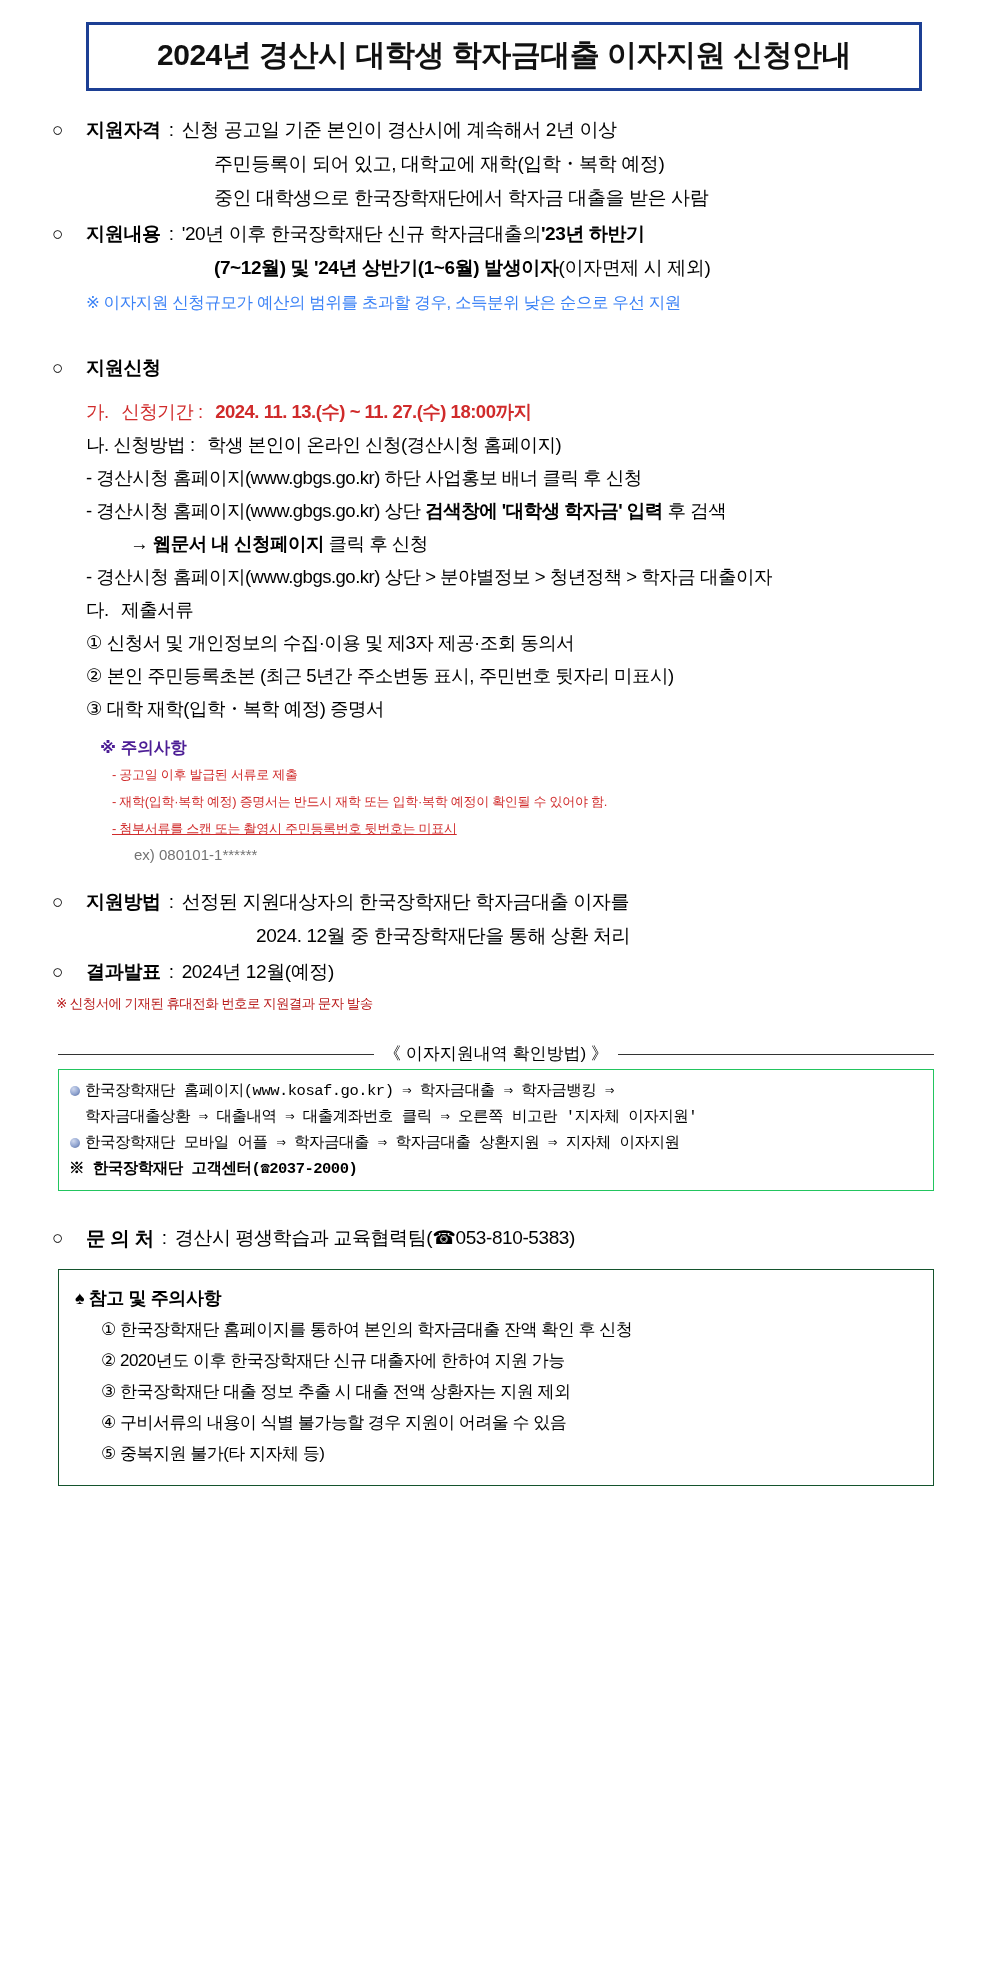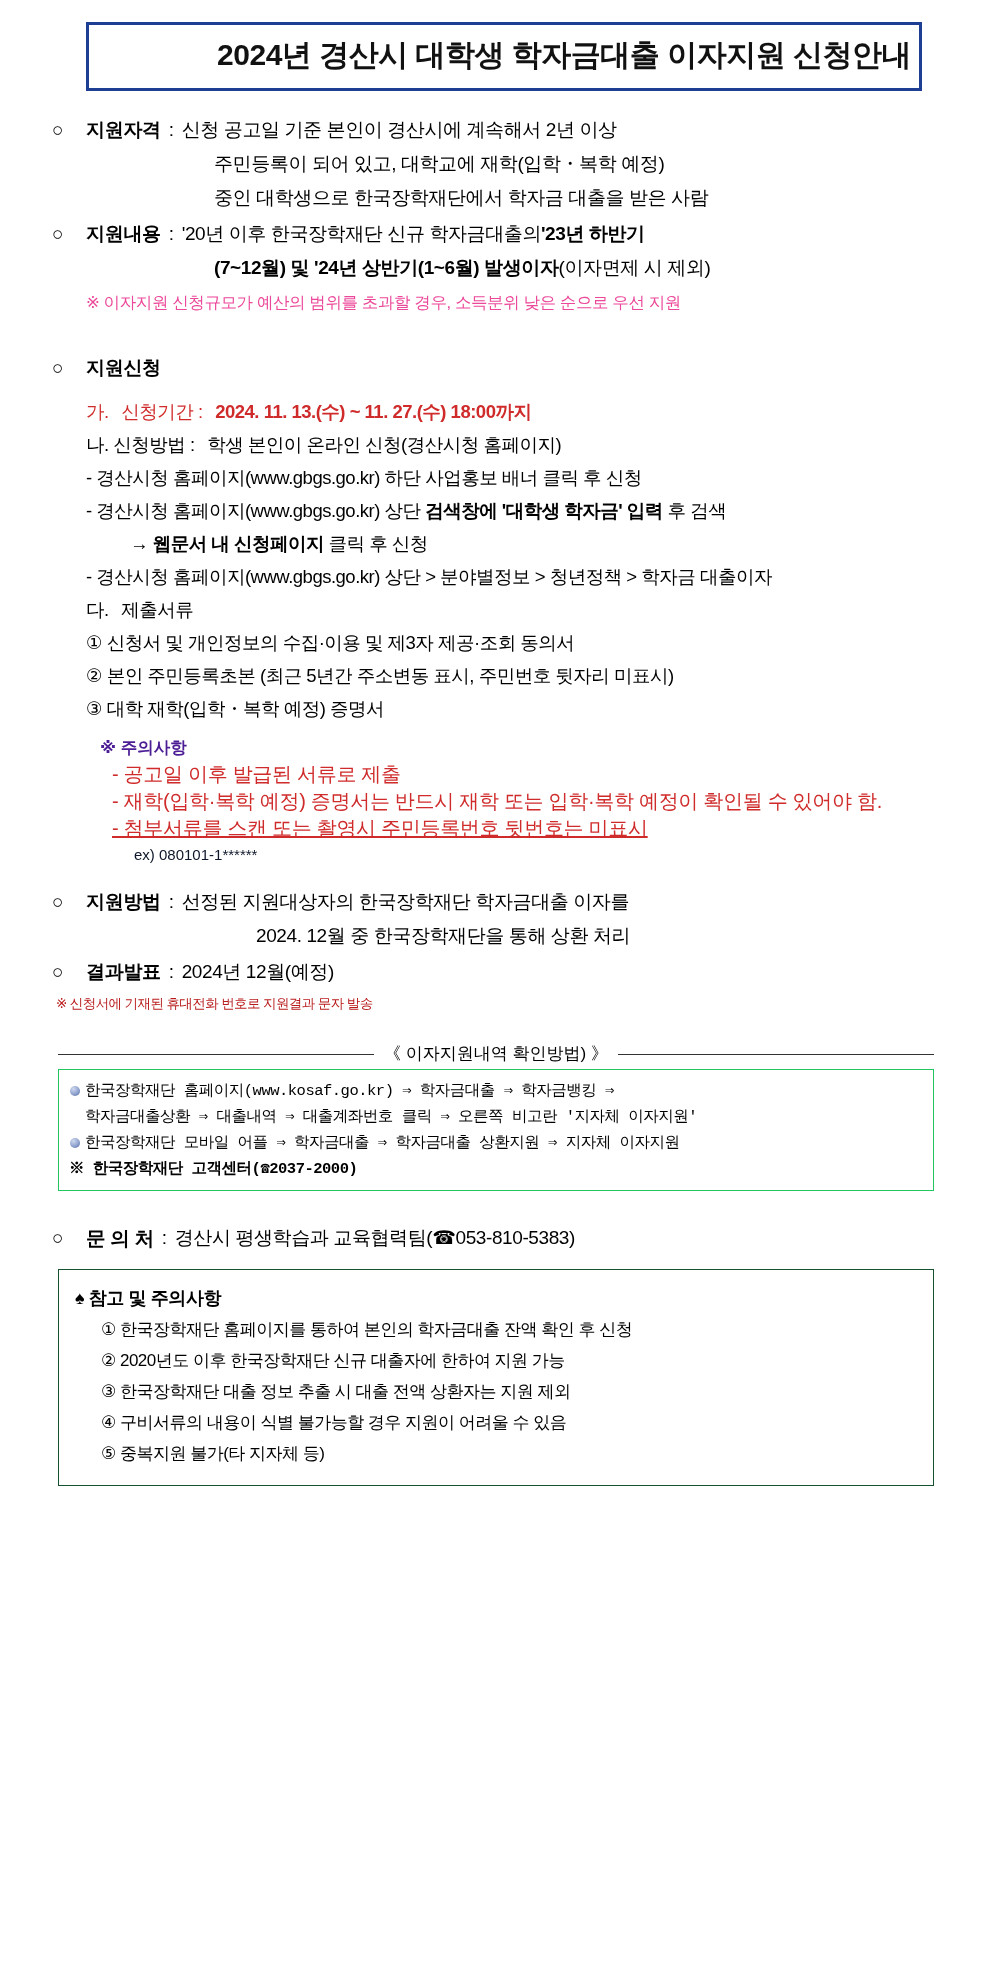--- a/index.html
+++ b/index.html
@@ -20,21 +20,21 @@
     min-height: 1984px;
     padding: 0;
     box-sizing: border-box;
   }
 
   
   .title-wrap {
     margin: 22px 70px 0 86px;
     border: 3px solid #1c3f94;
     padding: 10px 8px 12px 8px;
-    text-align: right;
+    text-align: center;
   }
   .title-text {
     font-size: 30px;
     font-weight: bold;
     letter-spacing: -0.5px;
     color: #111111;
     white-space: nowrap;
   }
 
   
@@ -61,21 +61,21 @@
     white-space: nowrap;
     letter-spacing: -0.3px;
   }
   .text {
     font-size: 19px;
     line-height: 34px;
     letter-spacing: -0.4px;
   }
   .text.bold { font-weight: bold; }
   .blue-note {
-    color: #ec4899;
+    color: #3b82f6;
     font-size: 16.5px;
     line-height: 30px;
     letter-spacing: -0.4px;
     margin-left: 34px;
   }
   .red {
     color: #d02b2b;
   }
   .spacer-lg { height: 34px; }
   .spacer-md { height: 18px; }
@@ -99,28 +99,28 @@
     margin-top: 8px;
   }
   .caution .c-title {
     color: #4c1d95;
     font-size: 16.5px;
     font-weight: bold;
     line-height: 28px;
   }
   .caution .c-item {
     color: #d02b2b;
-    font-size: 20px;
+    font-size: 13px;
     line-height: 27px;
     margin-left: 12px;
     letter-spacing: -0.3px;
   }
   .caution .c-item.u { text-decoration: underline; }
   .caution .c-ex {
-    color: #0f172a;
+    color: #737373;
     font-size: 15px;
     line-height: 25px;
     margin-left: 34px;
   }
 
   
   .confirm-wrap {
     margin: 26px 58px 0 58px;
     position: relative;
   }

